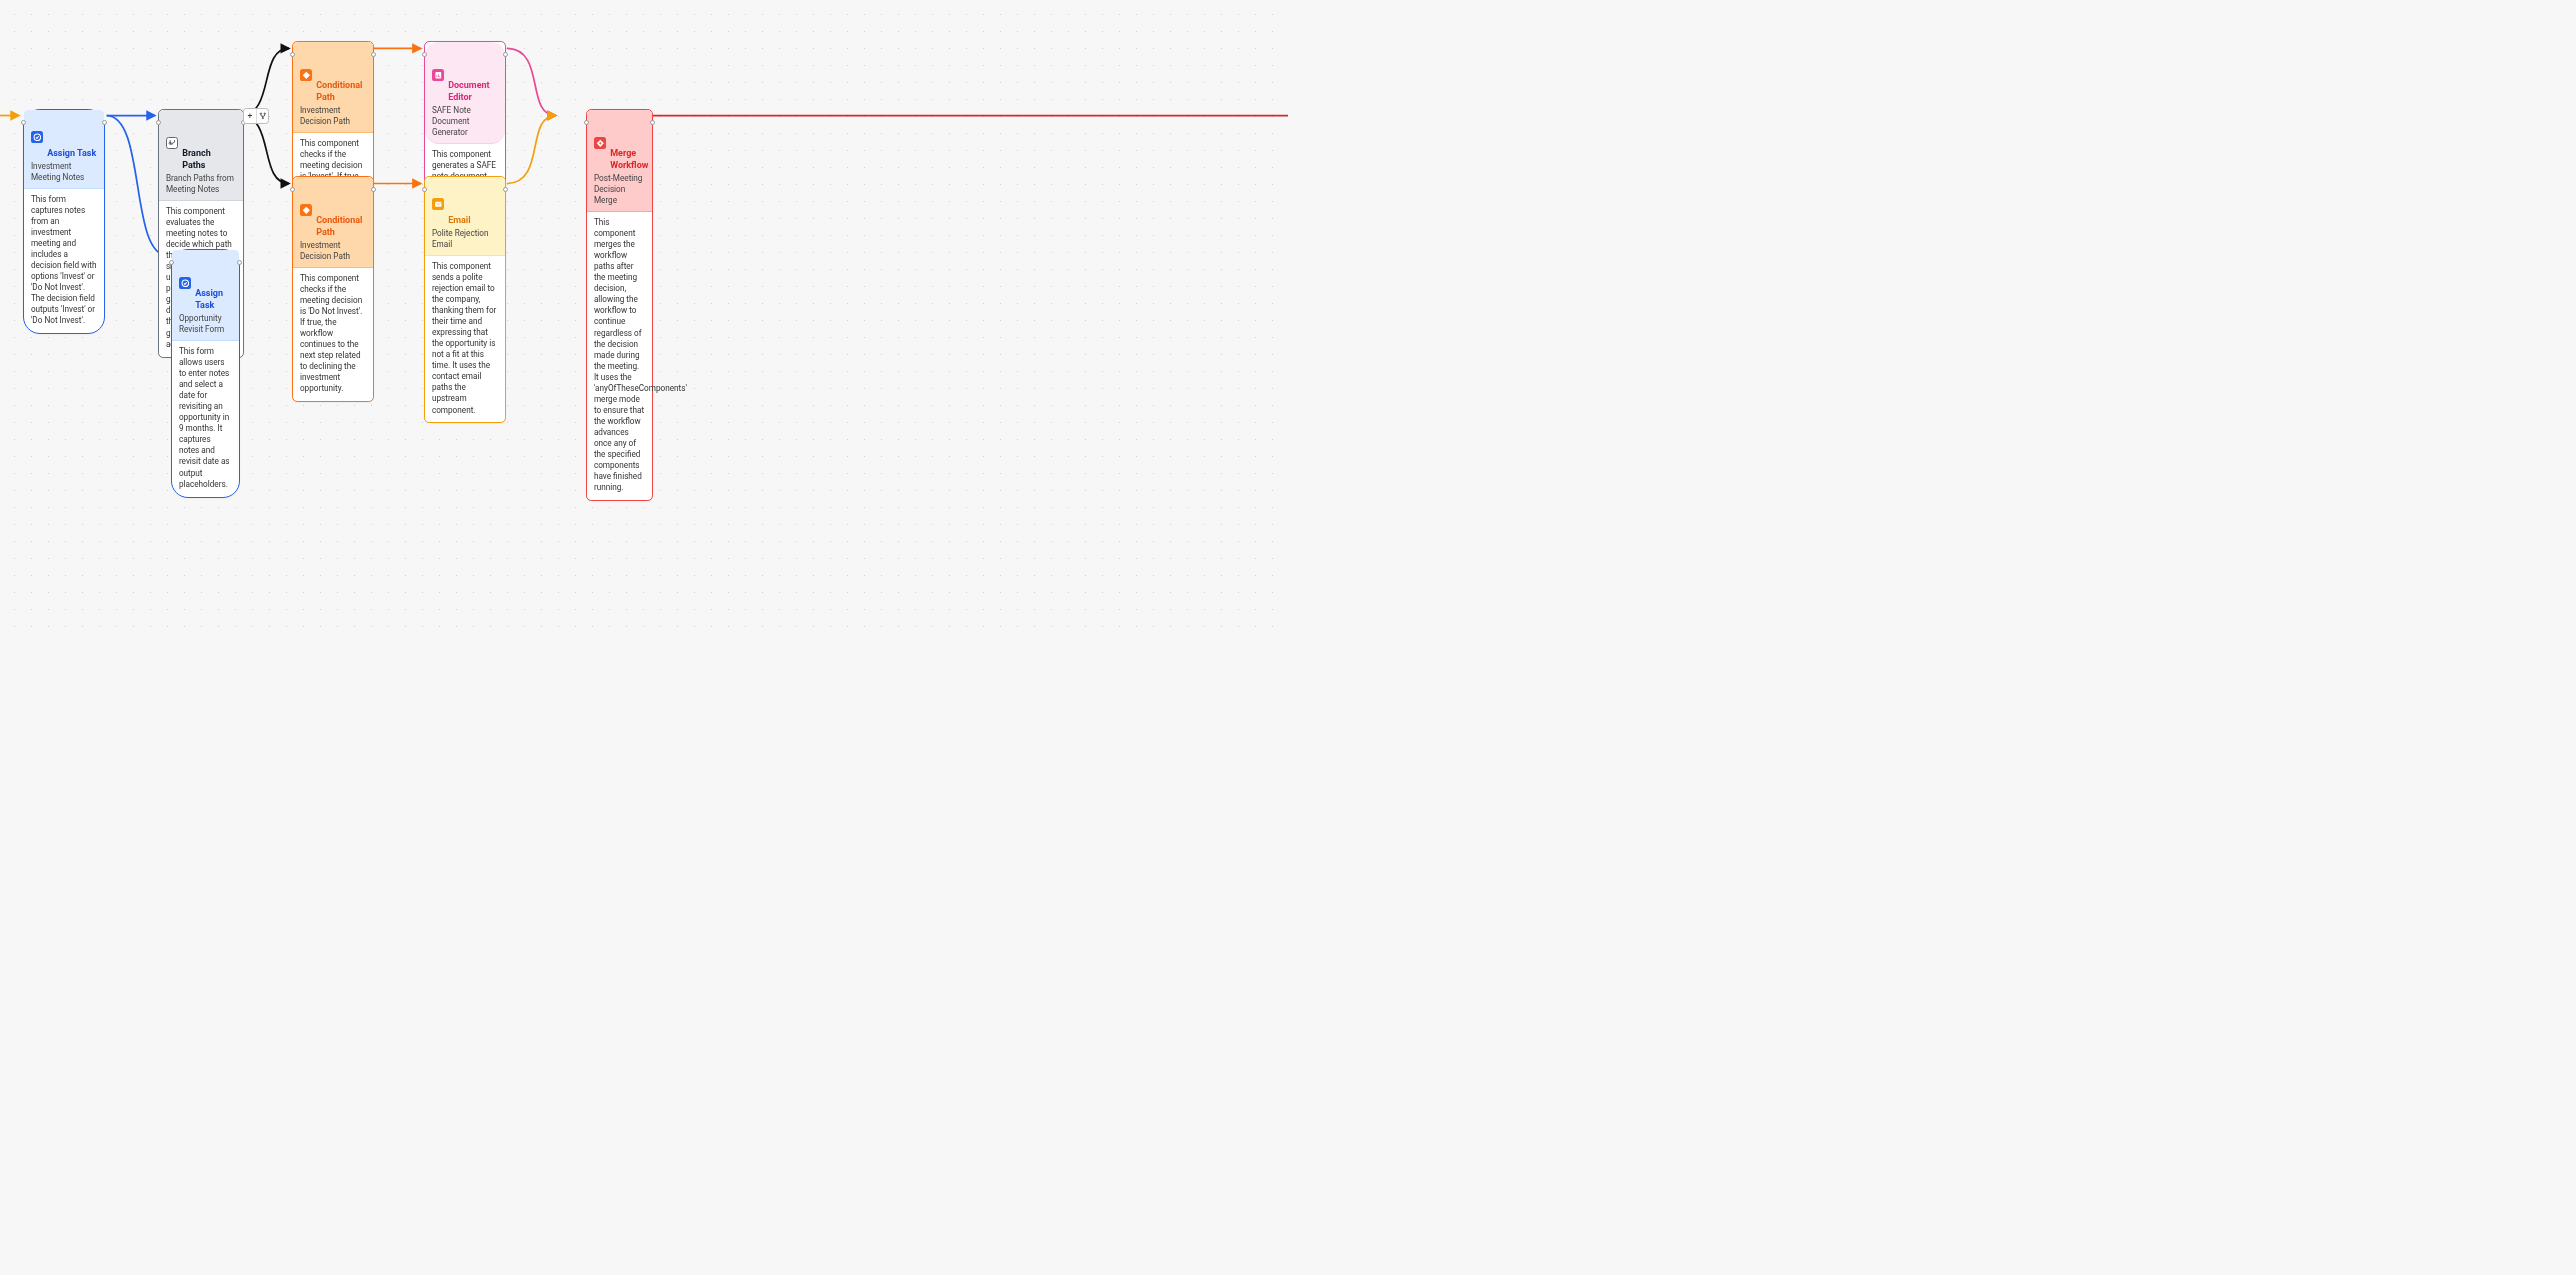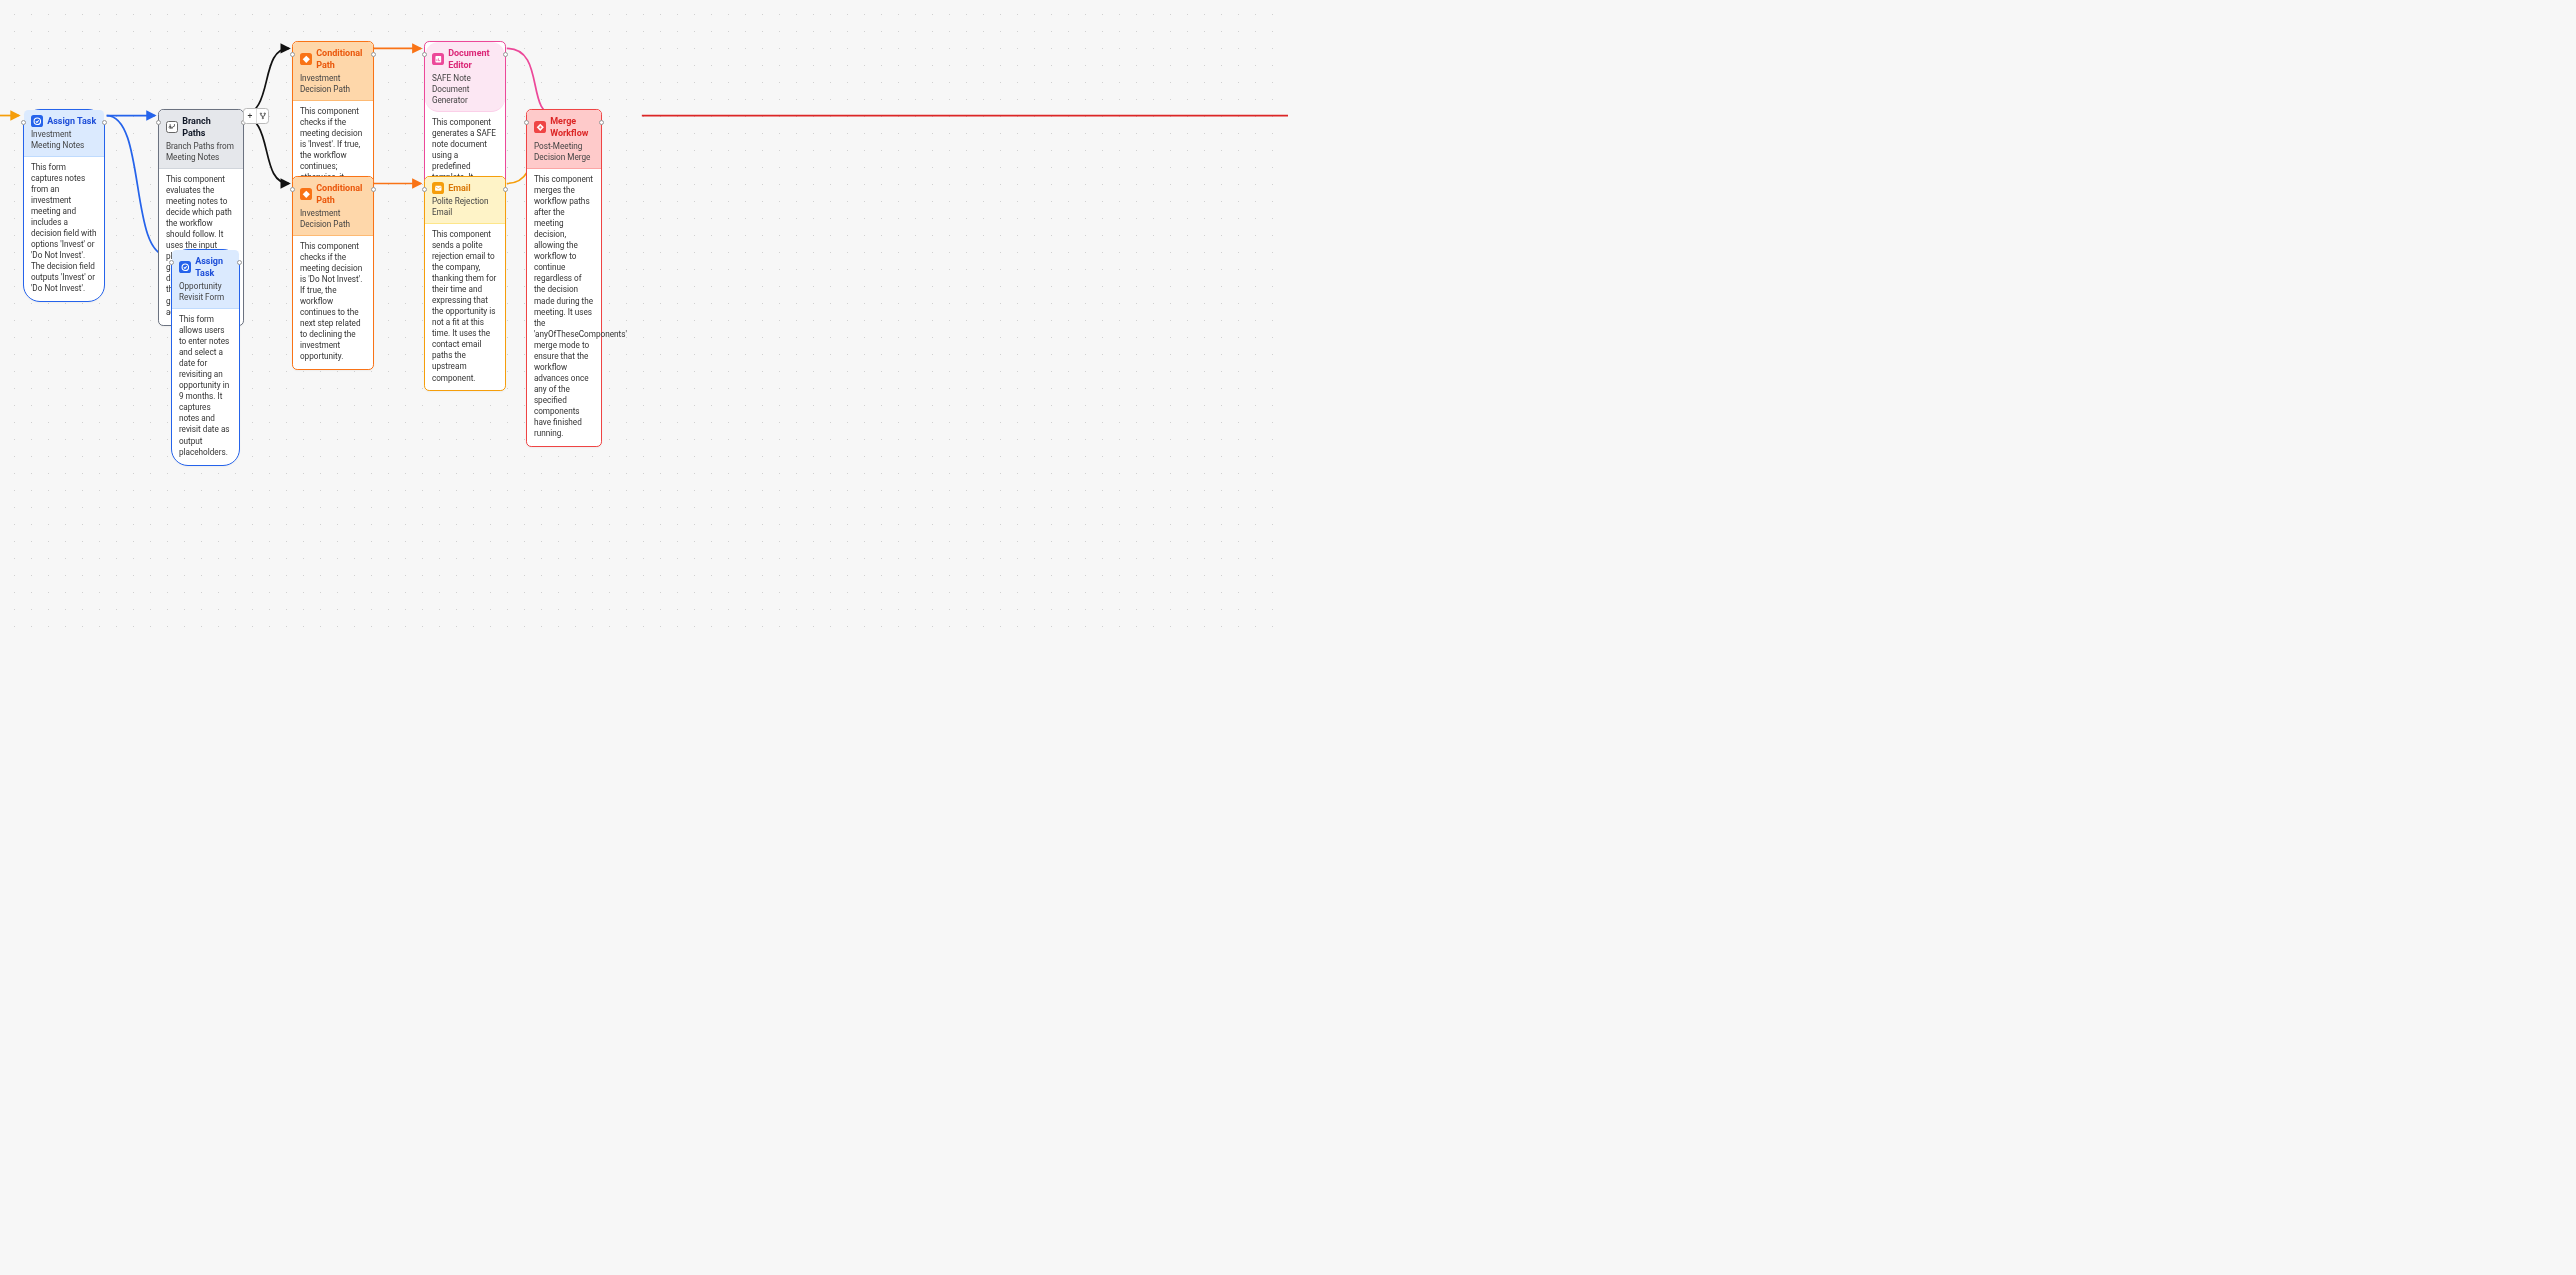--- a/index.html
+++ b/index.html
@@ -53,20 +53,21 @@
   border-radius: 2.6px;
   display: flex;
   align-items: center;
   justify-content: center;
   flex-shrink: 0;
 }
 .node .icon svg { width: 8.6px; height: 8.6px; }
 .node .title {
   font-weight: 700;
   font-size: 9px;
+  margin-top: 32px;
 }
 .node .subtitle {
   font-size: 8.2px;
   color: #444;
   margin-top: 0.9px;
 }
 .node .body {
   padding: 5.2px 6.9px 6.9px 6.9px;
   font-size: 8.2px;
   color: #333;
@@ -318,21 +319,21 @@
           </span>
       <span class="title">Email</span>
     </div>
     <div class="subtitle">Polite Rejection Email</div>
   </div>
   <div class="body">This component sends a polite rejection email to the company, thanking them for their time and expressing that the opportunity is not a fit at this time. It uses the contact email paths the upstream component.</div>
   <span class="port in"></span>
   <span class="port out"></span>
 </div>
 
-<div class="node n-red" style="left:526px; top:109px; width:76px;">
+<div class="node n-red" style="left:586px; top:109px; width:67px;">
   <div class="hdr">
     <div class="title-row">
       <span class="icon">
             <svg viewBox="0 0 24 24" fill="#fff">
               <path d="M12 2l10 10-10 10L2 12z"></path>
               <path d="M8 12h8M12 8v8" stroke="#ef4444" stroke-width="2"></path>
             </svg>
           </span>
       <span class="title">Merge Workflow</span>
     </div>

